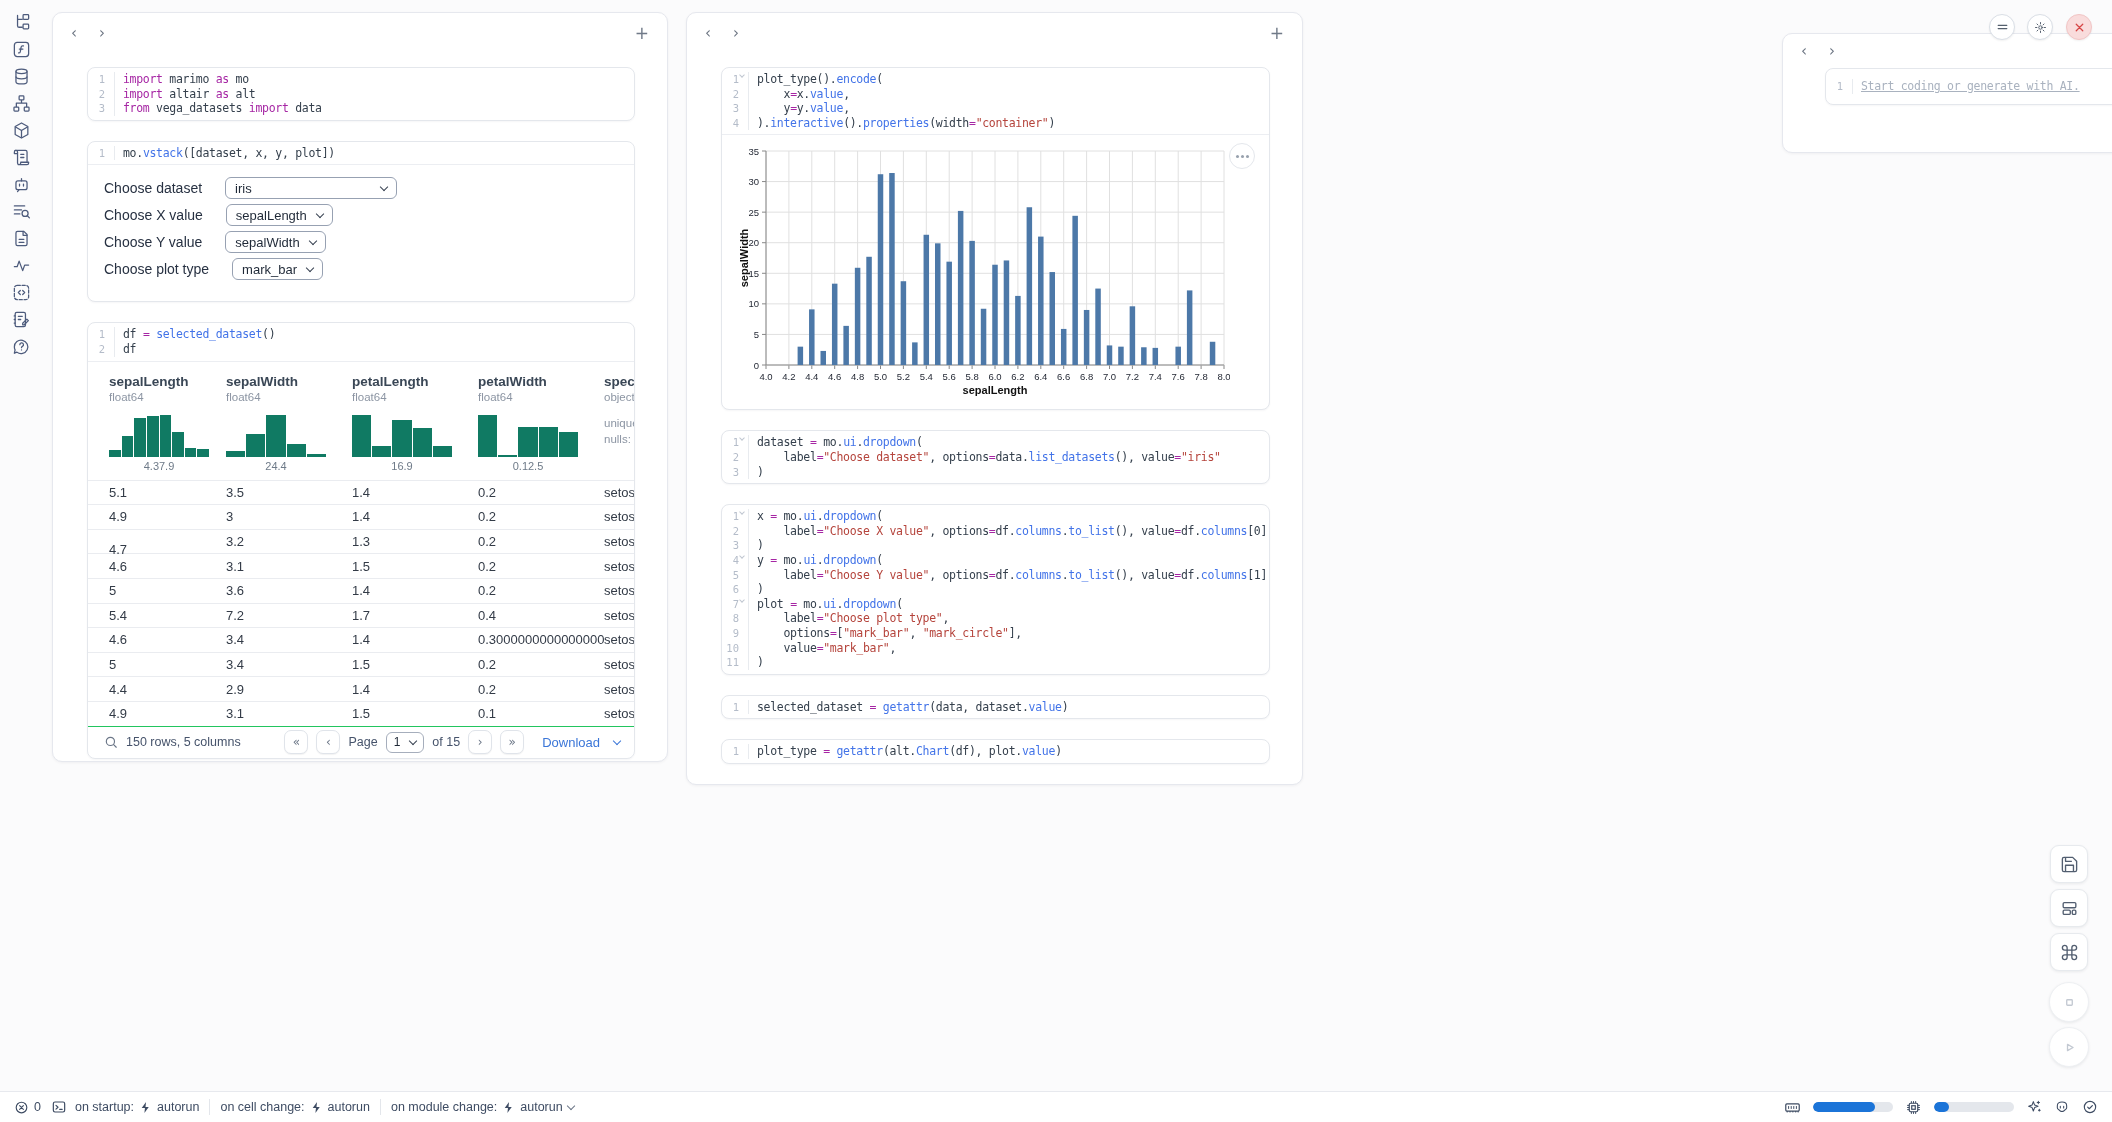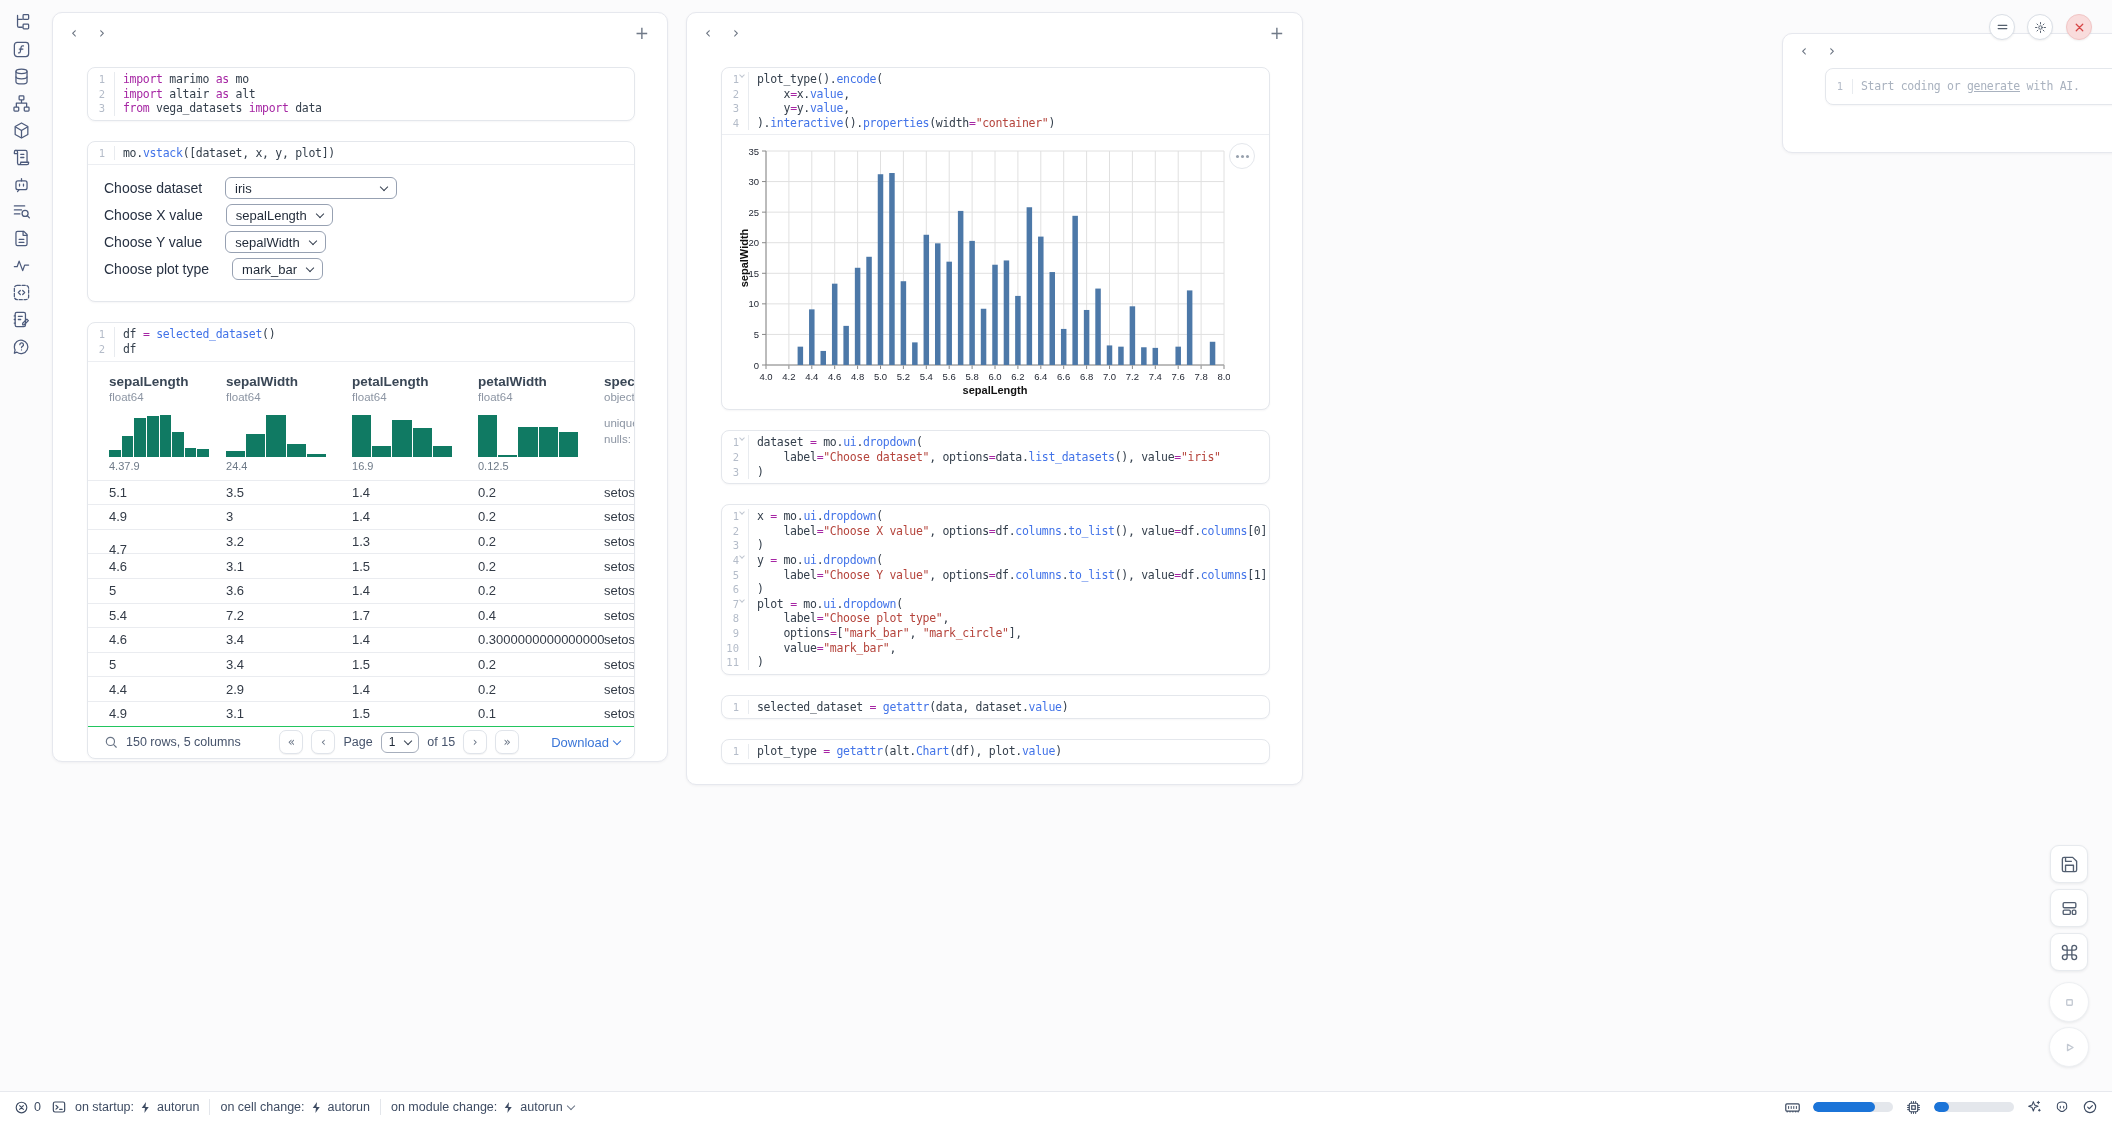--- a/index.html
+++ b/index.html
@@ -32,50 +32,50 @@
   #col3 .cell{margin:6px 0 0 42px;width:560px;}
   .codewrap{display:flex;padding:4px 0;font-family:"DejaVu Sans Mono",monospace;font-size:11.5px;line-height:14.6px;color:var(--code-default);}
   .codewrap.pad-lg{padding:10px 0;}
   .gutter{min-width:27px;text-align:right;color:#b4bcc9;border-right:1px solid #e8ebef;user-select:none;font-size:10.5px;}
   .gutter .ln{display:flex;justify-content:flex-end;align-items:center;height:14.6px;}
   .gutter .chv{width:9px;height:9px;display:inline-block;position:relative;}
   .gutter .chv .cv{position:absolute;left:1px;top:1px;width:4px;height:4px;border-width:1px;color:#c0c7d1;}
   .codebody{padding-left:8px;white-space:pre;overflow:hidden;flex:1;letter-spacing:-0.3px;}
   .cl{height:14.6px;}
   .tk-k{color:var(--keyword);} .tk-f{color:var(--function);} .tk-s{color:var(--string);} .tk-d{color:var(--code-default);}
-  .tk-p{color:#a9b2bf;} .tk-pu{color:#a9b2bf;text-decoration:underline;}
+  .tk-p{color:#a9b2bf;text-decoration:underline;} .tk-pu{color:#a9b2bf;text-decoration:underline;}
   .divider{border-top:1px solid #eceef2;}
 
   
   .cv{display:inline-block;width:6px;height:6px;border-right:1.5px solid currentColor;border-bottom:1.5px solid currentColor;transform:rotate(45deg);margin-top:-3px;}
 
   
   .controls{padding:12px 16px 16px;}
   .ctl-row{display:flex;align-items:center;margin-bottom:5px;height:22px;gap:23px;font-size:14px;color:#273142;}
   .sel{display:inline-flex;align-items:center;justify-content:space-between;border:1px solid #97a1b2;border-radius:6px;padding:0 9px;font-size:13px;color:#1f2937;background:#fff;gap:10px;height:22px;cursor:pointer;}
   .sel .cv{color:#374151;}
   .sel-wide{width:172px;}
 
   
   .table{font-size:13px;}
   .thead{display:flex;padding:12px 0 8px 21px;}
   .thcol{flex:none;padding-right:10px;}
   .thname{font-size:13.5px;font-weight:700;color:#3a4756;}
   .thtype{font-size:11.5px;color:#8c95a3;margin-top:2px;}
   .hist{display:flex;align-items:flex-end;gap:1px;height:44px;margin-top:10px;width:100px;}
   .hist i{flex:1;background:var(--hist);display:block;}
-  .hrange{display:flex;justify-content:flex-start;width:100px;font-size:11px;color:#6e7a88;margin-top:3px;}
+  .hrange{display:flex;justify-content:center;width:100px;font-size:11px;color:#6e7a88;margin-top:3px;}
   .thmeta{font-size:11.5px;color:#8c95a3;margin-top:12px;line-height:16px;}
   .trow{display:flex;padding-left:21px;border-top:1px solid #eaecf0;height:24.6px;align-items:center;color:#333b47;}
   .tcell{flex:none;overflow:hidden;white-space:nowrap;}
   .tfoot{border-top:1px solid #22c55e;height:32px;display:flex;align-items:center;padding:0 14px 0 16px;gap:8px;font-size:12.5px;color:#46536b;}
   .tfoot .spacer{flex:1;}
   .pgbtn{width:24px;height:24px;border:1px solid #e0e4ea;border-radius:7px;display:flex;align-items:center;justify-content:center;color:#6b7687;background:#fff;box-shadow:0 1px 1px rgba(0,0,0,.05);font-size:12px;cursor:pointer;font-family:"DejaVu Sans",sans-serif;padding:0;}
   .sel-page{height:21px;padding:0 7px;border-color:#a6aebc;font-size:12px;}
-  .download{display:flex;gap:5px;align-items:center;font-size:13px;color:var(--link);background:none;border:none;cursor:pointer;margin-left:24px;}
+  .download{display:flex;gap:14px;align-items:center;font-size:13px;color:var(--link);background:none;border:none;cursor:pointer;margin-left:10px;}
 
   
   .chartout{position:relative;padding:8px 8px 6px 16px;}
   .chart-opt{position:absolute;top:8px;right:14px;width:26px;height:26px;border-radius:50%;border:1px solid #e4e7ec;color:#98a1ad;display:flex;align-items:center;justify-content:center;background:#fff;cursor:pointer;gap:2px;}
   .chart-opt b{width:3px;height:3px;border-radius:50%;background:#98a1ad;display:block;}
 
   
   .circ{position:absolute;top:14px;width:26px;height:26px;border-radius:50%;background:#fff;border:1px solid #dadfe6;box-shadow:0 1px 2px rgba(0,0,0,.06);display:flex;align-items:center;justify-content:center;color:#55606e;cursor:pointer;}
   .circ svg{width:13px;height:13px;}
   .circ.close{background:#f9dcdc;border-color:#f2c5c5;color:var(--close-red);}

